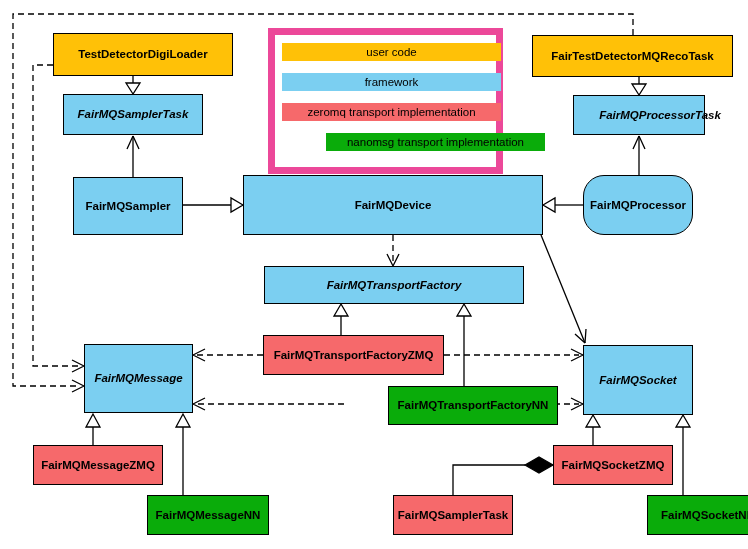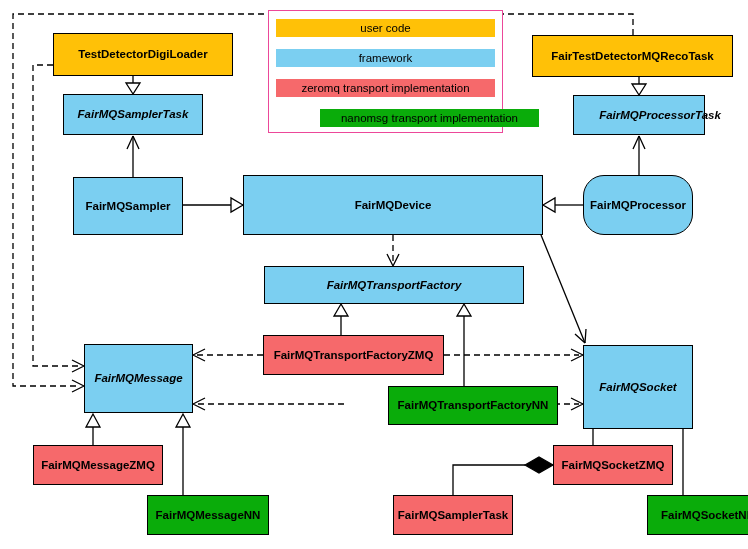--- a/index.html
+++ b/index.html
@@ -22,23 +22,23 @@
     color:#000;
     line-height:1.1;
     padding:2px;
   }
   .abstract{font-style:italic;}
   .cat-user{background:#FFC107;}
   .cat-fw{background:#7BCFF1;}
   .cat-zmq{background:#F6696B;}
   .cat-nn{background:#0AAC0A;margin-left:44px;}
   #legend{
-    position:absolute;left:268px;top:10px;width:235px;height:123px;
+    position:absolute;left:268px;top:28px;width:235px;height:146px;
     box-sizing:border-box;
-    border:1px solid #ec4899;
+    border:7px solid #ec4899;
     background:#fff;
   }
   .legend-bar{
     position:absolute;left:7px;width:219px;height:18px;
     display:flex;align-items:center;justify-content:center;
     font-size:11.5px;color:#000;
   }
   .lb-0{top:8px;}  .lb-1{top:38px;}  .lb-2{top:68px;}  .lb-3{top:98px;}
   svg line, svg path, svg polyline{fill:none;}
 </style>
@@ -192,21 +192,21 @@
   </div>
 
   <div class="node cat-nn" style="left:344px;top:386px;width:170px;height:39px;">
     <span>FairMQTransportFactoryNN</span>
   </div>
 
   <div class="node cat-fw abstract" style="left:84px;top:344px;width:109px;height:69px;">
     <span>FairMQMessage</span>
   </div>
 
-  <div class="node cat-fw abstract" style="left:583px;top:345px;width:110px;height:84px;">
+  <div class="node cat-fw abstract" style="left:583px;top:345px;width:110px;height:70px;">
     <span>FairMQSocket</span>
   </div>
 
   <div class="node cat-zmq" style="left:33px;top:445px;width:130px;height:40px;">
     <span>FairMQMessageZMQ</span>
   </div>
 
   <div class="node cat-nn" style="left:103px;top:495px;width:122px;height:40px;">
     <span>FairMQMessageNN</span>
   </div>

